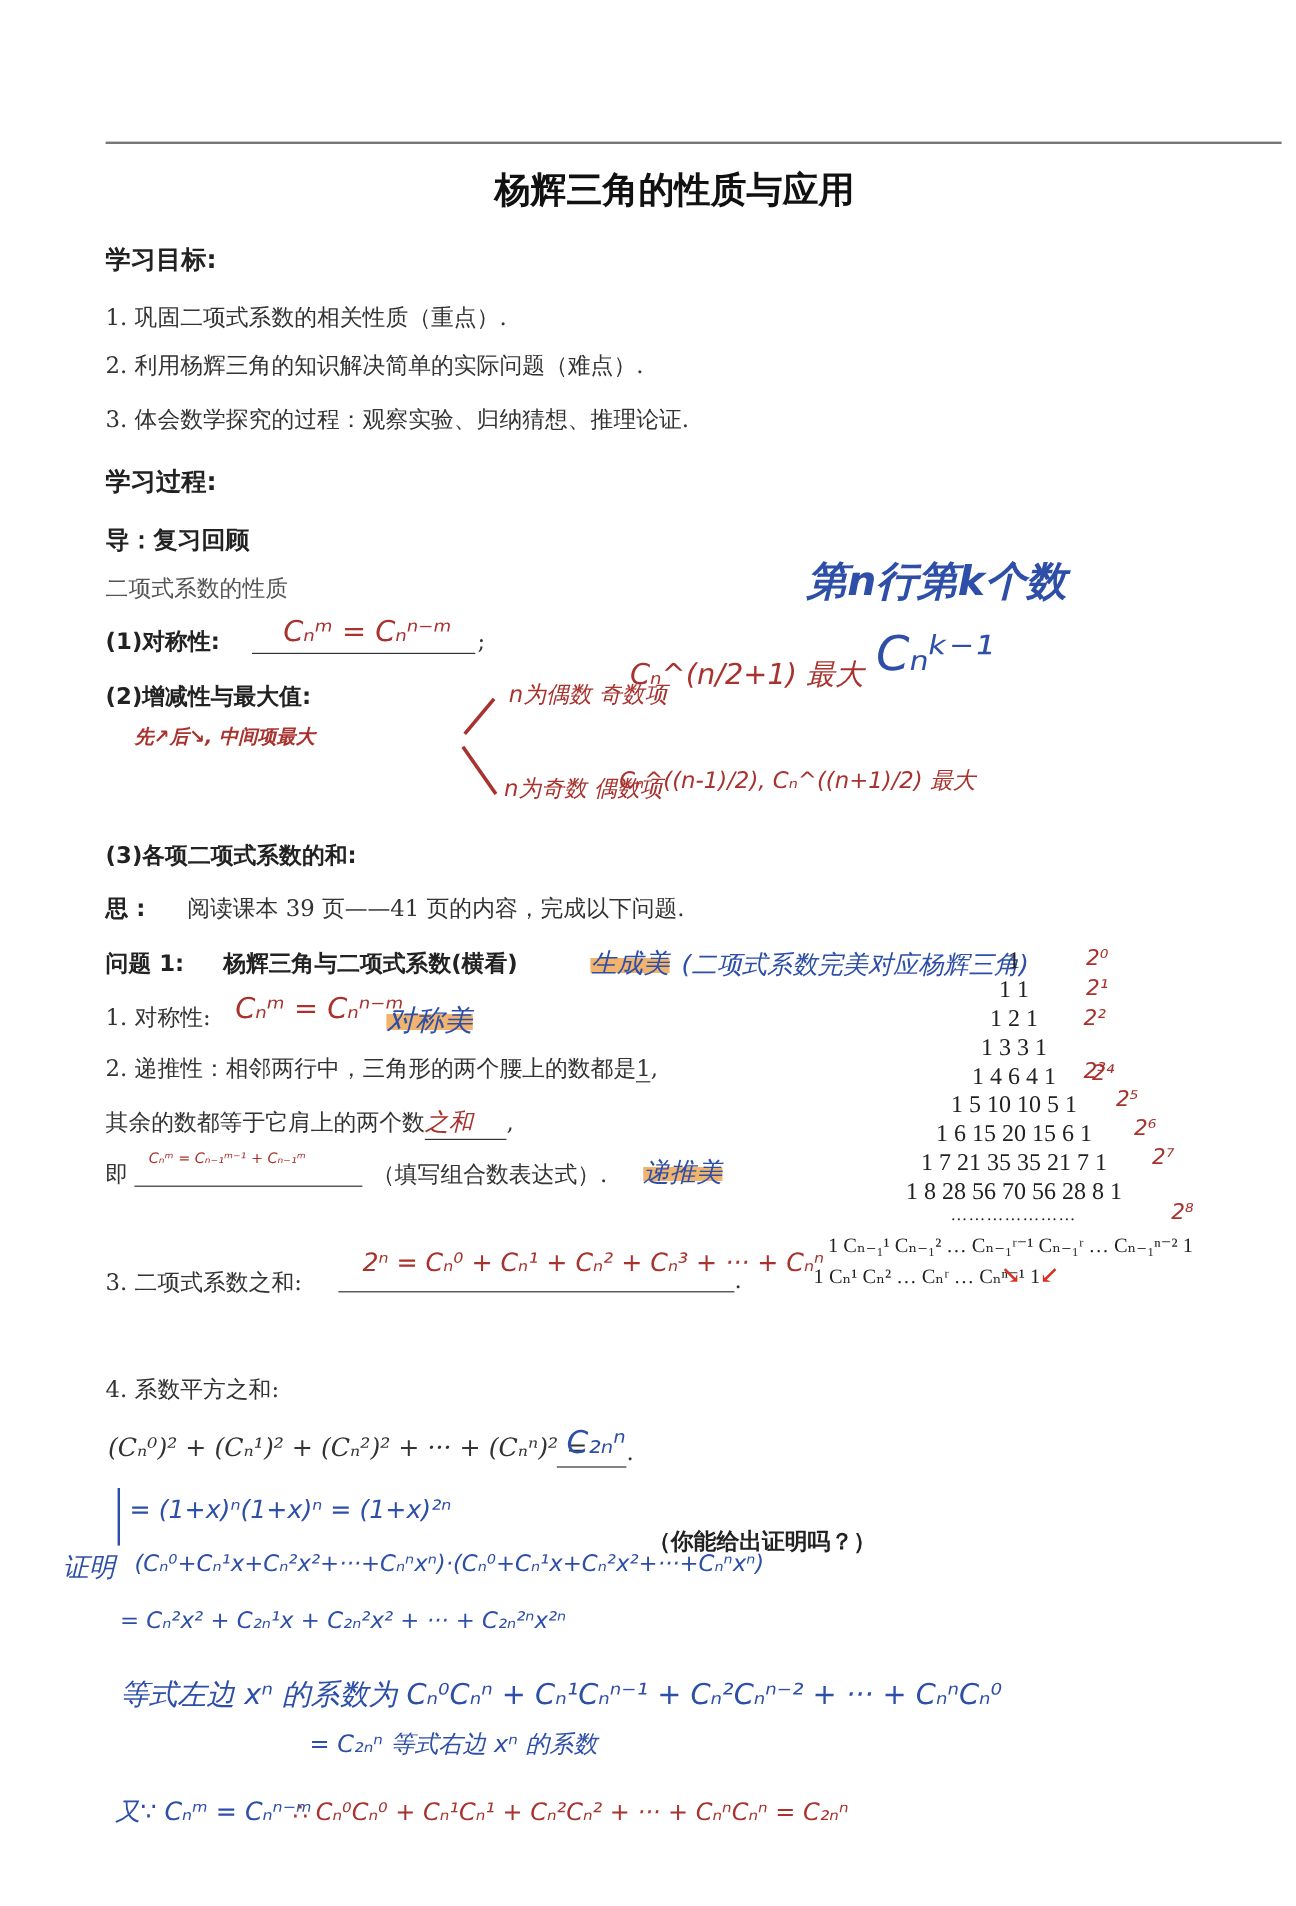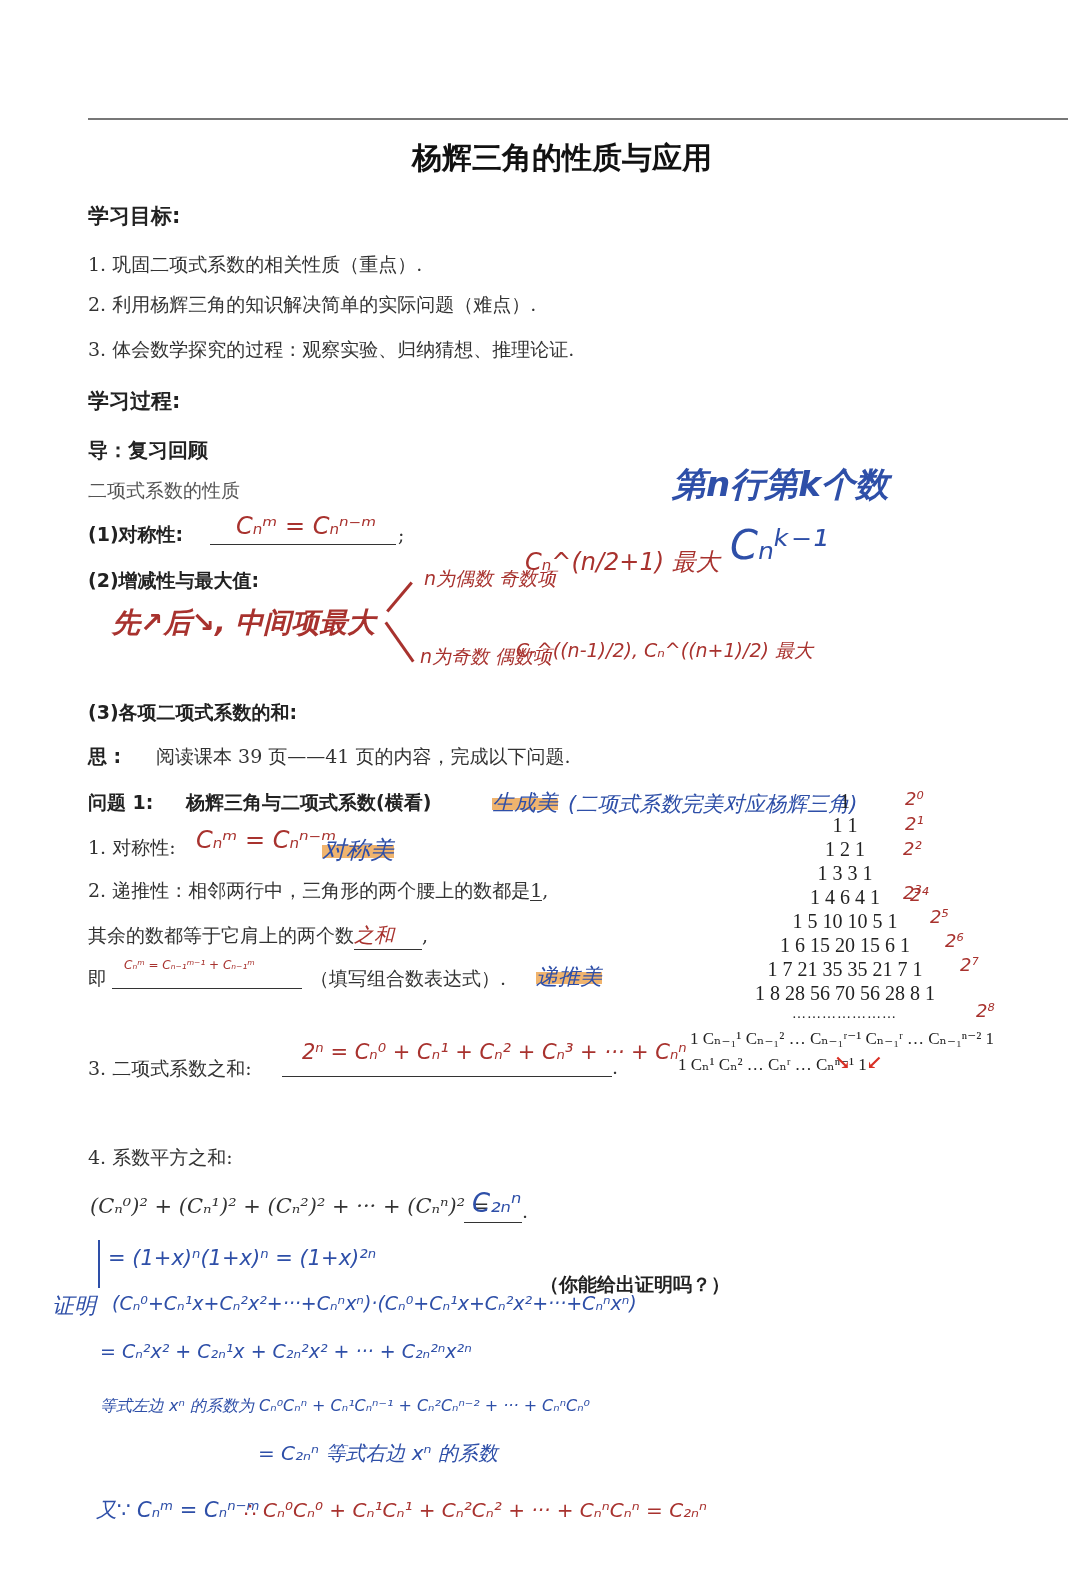--- a/index.html
+++ b/index.html
@@ -36,21 +36,21 @@
 <div class="abs h" style="left:88px;top:437px;font-size:20px;">导：复习回顾</div>
 <div class="abs t" style="left:88px;top:478px;color:#555;">二项式系数的性质</div>
 
 <div class="abs tb" style="left:88px;top:522px;">(1)对称性:</div>
 <div class="abs" style="left:210px;top:512px;width:186px;border-bottom:1.5px solid #333;height:32px;">
   <span class="red" style="font-size:24px;margin-left:26px;">Cₙᵐ = Cₙⁿ⁻ᵐ</span>
 </div>
 <div class="abs t" style="left:398px;top:524px;">;</div>
 
 <div class="abs tb" style="left:88px;top:568px;">(2)增减性与最大值:</div>
-<div class="abs red" style="left:112px;top:604px;font-size:28px;font-weight:bold;">先↗后↘, 中间项最大</div>
+<div class="abs red" style="left:112px;top:604px;font-size:16px;font-weight:bold;">先↗后↘, 中间项最大</div>
 
 <div class="brace" style="left:398px;top:578px;height:38px;transform:rotate(40deg);"></div>
 <div class="brace" style="left:398px;top:618px;height:48px;transform:rotate(-35deg);"></div>
 <div class="abs red" style="left:424px;top:566px;font-size:19px;">n为偶数  奇数项</div>
 <div class="abs red" style="left:525px;top:546px;font-size:24px;">Cₙ^(n/2+1) 最大</div>
 <div class="abs red" style="left:420px;top:644px;font-size:19px;">n为奇数  偶数项</div>
 <div class="abs red" style="left:516px;top:638px;font-size:19px;">Cₙ^((n-1)/2), Cₙ^((n+1)/2) 最大</div>
 
 <div class="abs blue" style="left:672px;top:462px;font-size:34px;font-weight:bold;">第n行第k个数</div>
 <div class="abs blue" style="left:730px;top:522px;font-size:40px;">Cₙᵏ⁻¹</div>
@@ -121,16 +121,16 @@
   <span class="blue" style="font-size:26px;margin-left:8px;">C₂ₙⁿ</span>
 </div>
 <div class="abs t" style="left:522px;top:1200px;">.</div>
 <div class="abs tb" style="left:540px;top:1272px;">（你能给出证明吗？）</div>
 
 <div class="abs blue" style="left:52px;top:1244px;font-size:22px;margin-top:47px;">证明</div>
 <div class="abs" style="left:98px;top:1240px;width:2px;height:48px;background:#2e4fa8;"></div>
 <div class="abs blue" style="left:108px;top:1246px;font-size:21px;">= (1+x)ⁿ(1+x)ⁿ = (1+x)²ⁿ</div>
 <div class="abs blue" style="left:112px;top:1292px;font-size:19px;">(Cₙ⁰+Cₙ¹x+Cₙ²x²+···+Cₙⁿxⁿ)·(Cₙ⁰+Cₙ¹x+Cₙ²x²+···+Cₙⁿxⁿ)</div>
 <div class="abs blue" style="left:100px;top:1340px;font-size:19px;">= Cₙ²x² + C₂ₙ¹x + C₂ₙ²x² + ··· + C₂ₙ²ⁿx²ⁿ</div>
-<div class="abs blue" style="left:100px;top:1396px;font-size:16px;">等式左边 xⁿ 的系数为 Cₙ⁰Cₙⁿ + Cₙ¹Cₙⁿ⁻¹ + Cₙ²Cₙⁿ⁻² + ··· + CₙⁿCₙ⁰</div>
+<div class="abs blue" style="left:100px;top:1396px;font-size:24px;">等式左边 xⁿ 的系数为 Cₙ⁰Cₙⁿ + Cₙ¹Cₙⁿ⁻¹ + Cₙ²Cₙⁿ⁻² + ··· + CₙⁿCₙ⁰</div>
 <div class="abs blue" style="left:258px;top:1440px;font-size:20px;">= C₂ₙⁿ  等式右边 xⁿ 的系数</div>
 <div class="abs blue" style="left:96px;top:1496px;font-size:21px;">又∵ Cₙᵐ = Cₙⁿ⁻ᵐ</div>
 <div class="abs red" style="left:244px;top:1498px;font-size:20px;">∴ Cₙ⁰Cₙ⁰ + Cₙ¹Cₙ¹ + Cₙ²Cₙ² + ··· + CₙⁿCₙⁿ = C₂ₙⁿ</div>
 
 </body></html>

